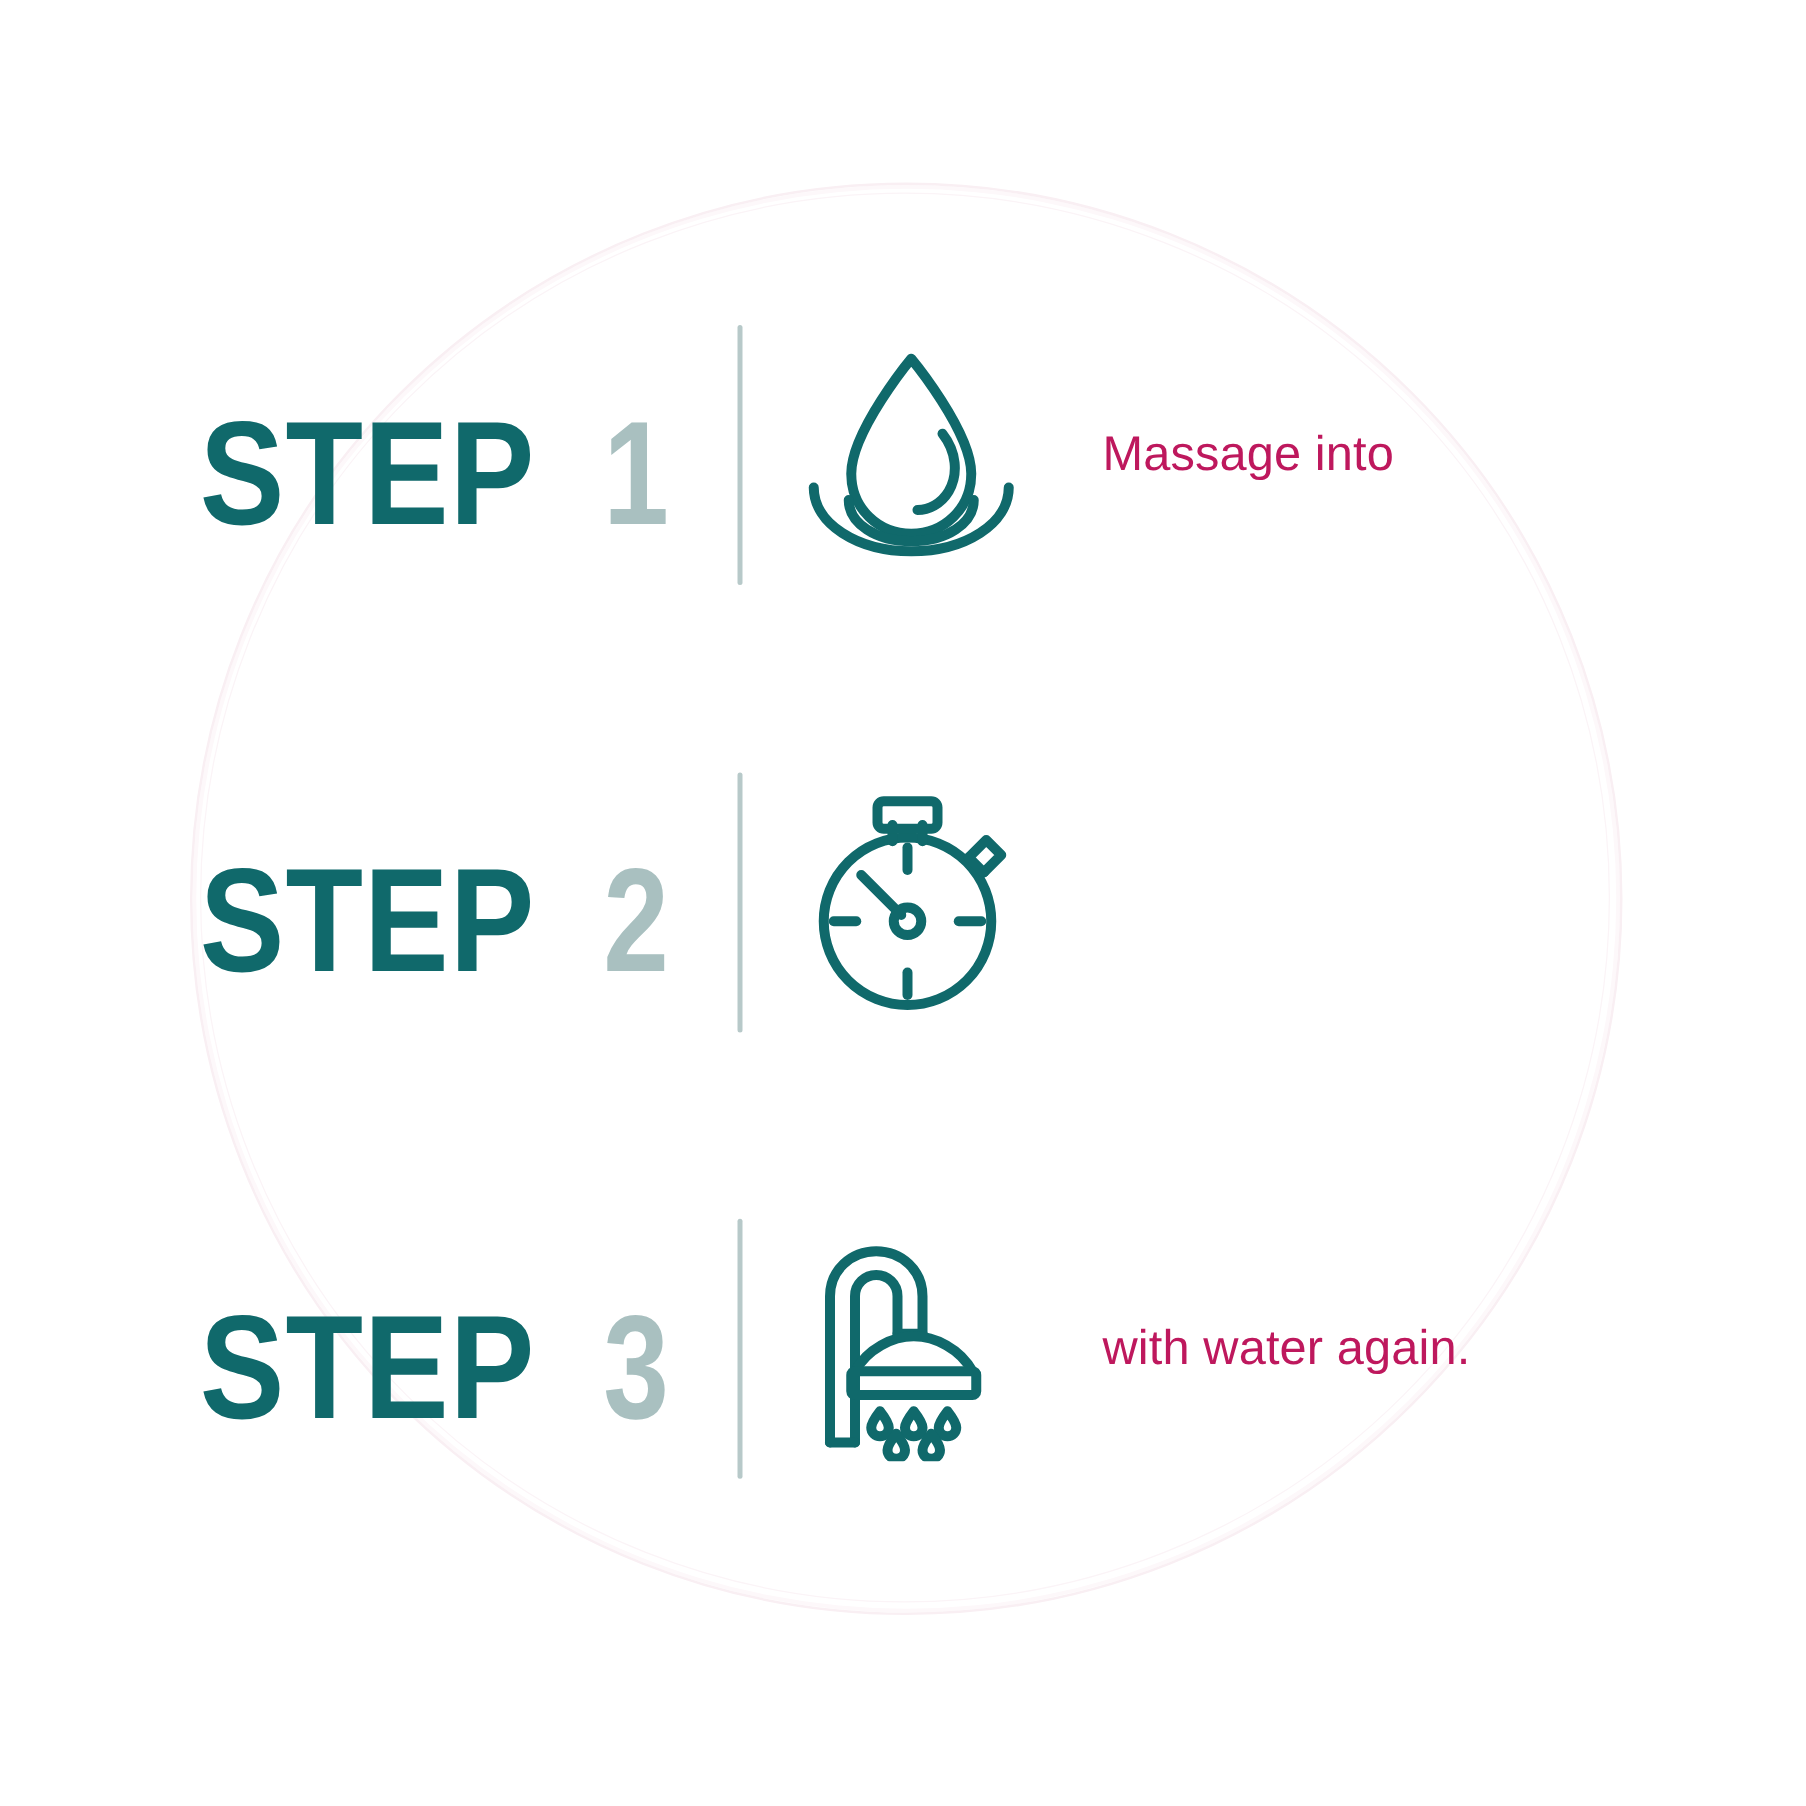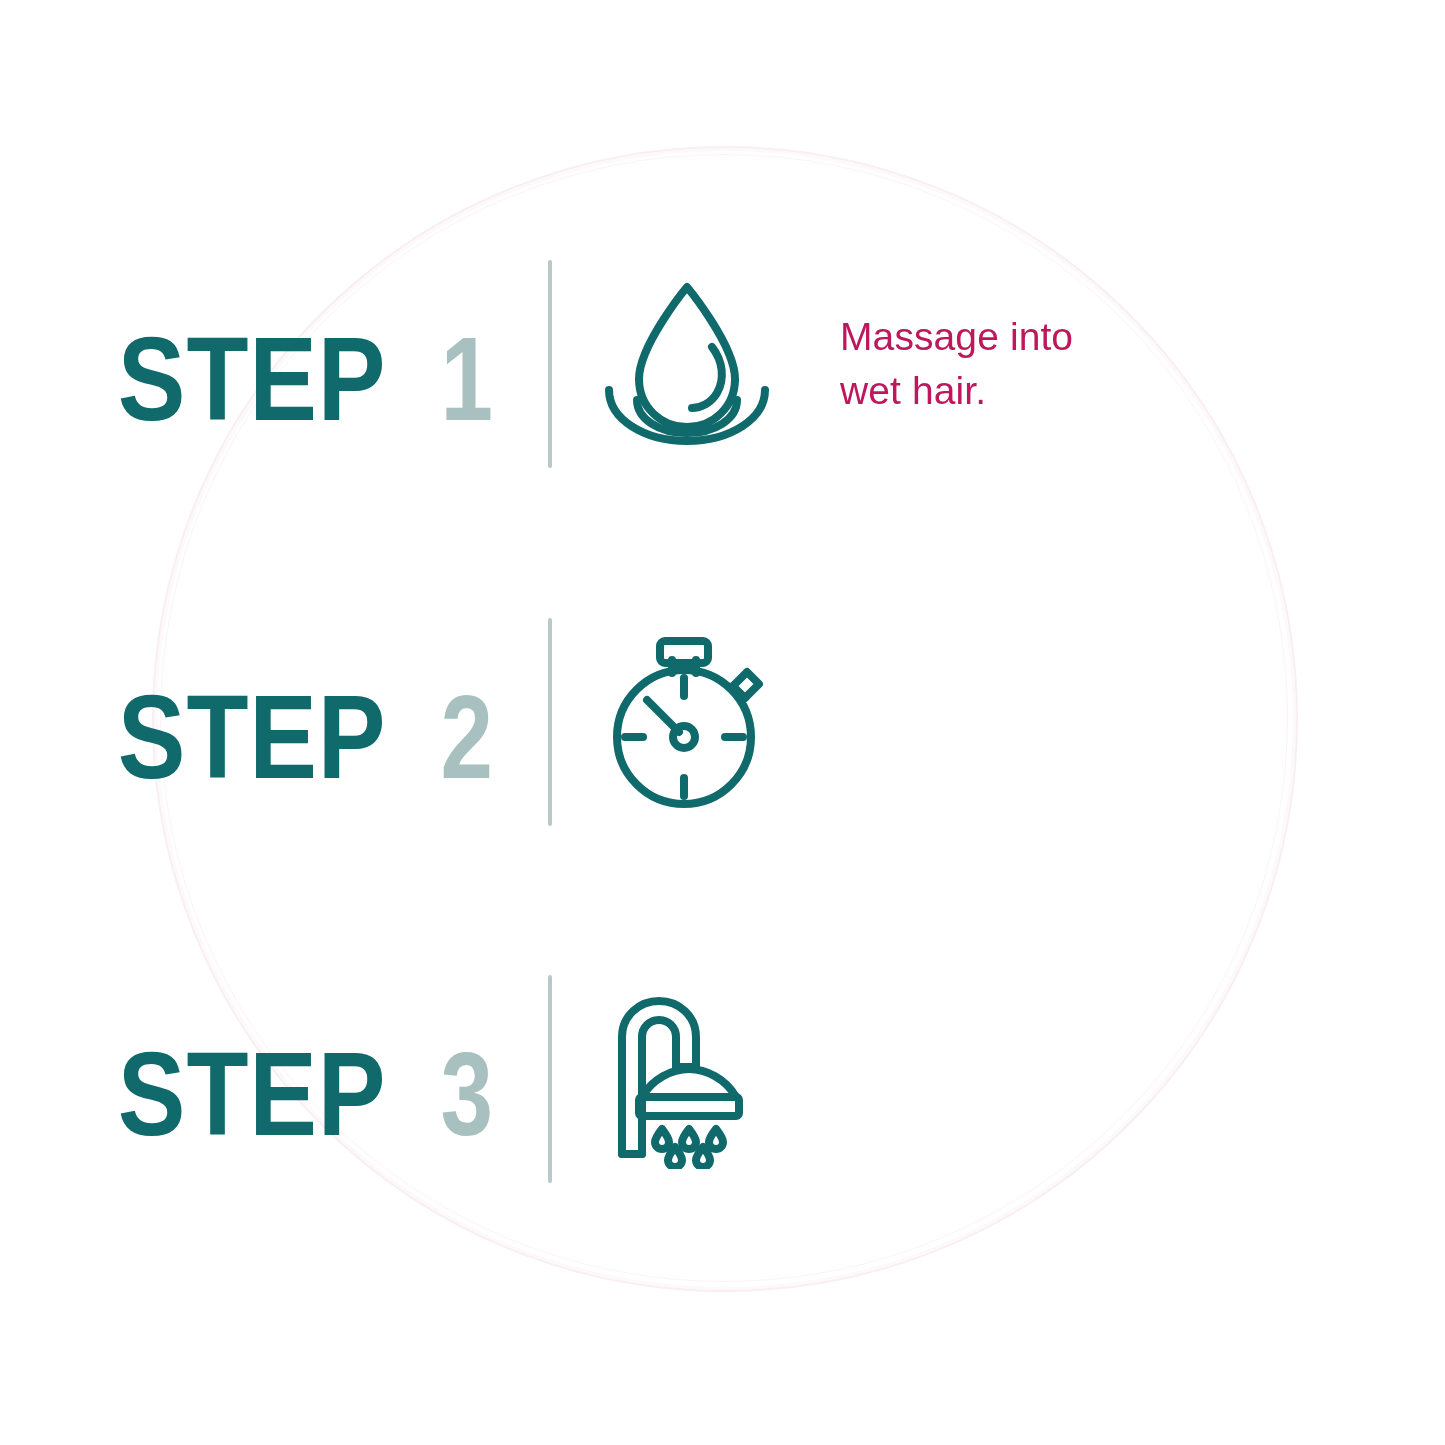--- a/index.html
+++ b/index.html
@@ -52,21 +52,21 @@
     width: 1445px;
     display: flex;
     align-items: center;
   }
   .step-row[data-row="0"] { top: 258px; height: 212px; }
   .step-row[data-row="1"] { top: 614px; height: 216px; }
   .step-row[data-row="2"] { top: 972px; height: 214px; }
 
   
   .step-label {
-    width: 548px;
+    width: 590px;
     box-sizing: border-box;
     padding-right: 48px;
     text-align: right;
     display: flex;
     justify-content: flex-end;
     align-items: baseline;
     line-height: 1;
     margin-top: 29px;
   }
   .step-word {
@@ -150,21 +150,20 @@
 
             <path d="M50 131 C50 150 72 164 100 164 C128 164 150 150 150 131"></path>
 
             <path d="M22 121 C22 150 57 172 100 172 C143 172 178 150 178 121"></path>
           </g>
         </svg>
       </div>
 
       <div class="caption">
         <span class="ln">Massage into</span>
-        <span class="ln">wet hair.</span>
       </div>
     </div>
 
     <div class="step-row" data-row="1">
 
       <div class="step-label">
         <span class="step-word">STEP</span>
         <span class="step-num">2</span>
       </div>
 
@@ -223,17 +222,18 @@
             <path d="M92 140 C92 140 99 149 99 153 C99 157 96 160 92 160 C88 160 85 157 85 153 C85 149 92 140 92 140 Z"></path>
             <path d="M119 140 C119 140 126 149 126 153 C126 157 123 160 119 160 C115 160 112 157 112 153 C112 149 119 140 119 140 Z"></path>
 
             <path d="M78 158 C78 158 85 167 85 171 C85 175 82 178 78 178 C74 178 71 175 71 171 C71 167 78 158 78 158 Z"></path>
             <path d="M106 158 C106 158 113 167 113 171 C113 175 110 178 106 178 C102 178 99 175 99 171 C99 167 106 158 106 158 Z"></path>
           </g>
         </svg>
       </div>
 
       <div class="caption">
+        <span class="ln">with water again.</span>
       </div>
     </div>
 
   </div>
 </div>
 
 </body></html>

